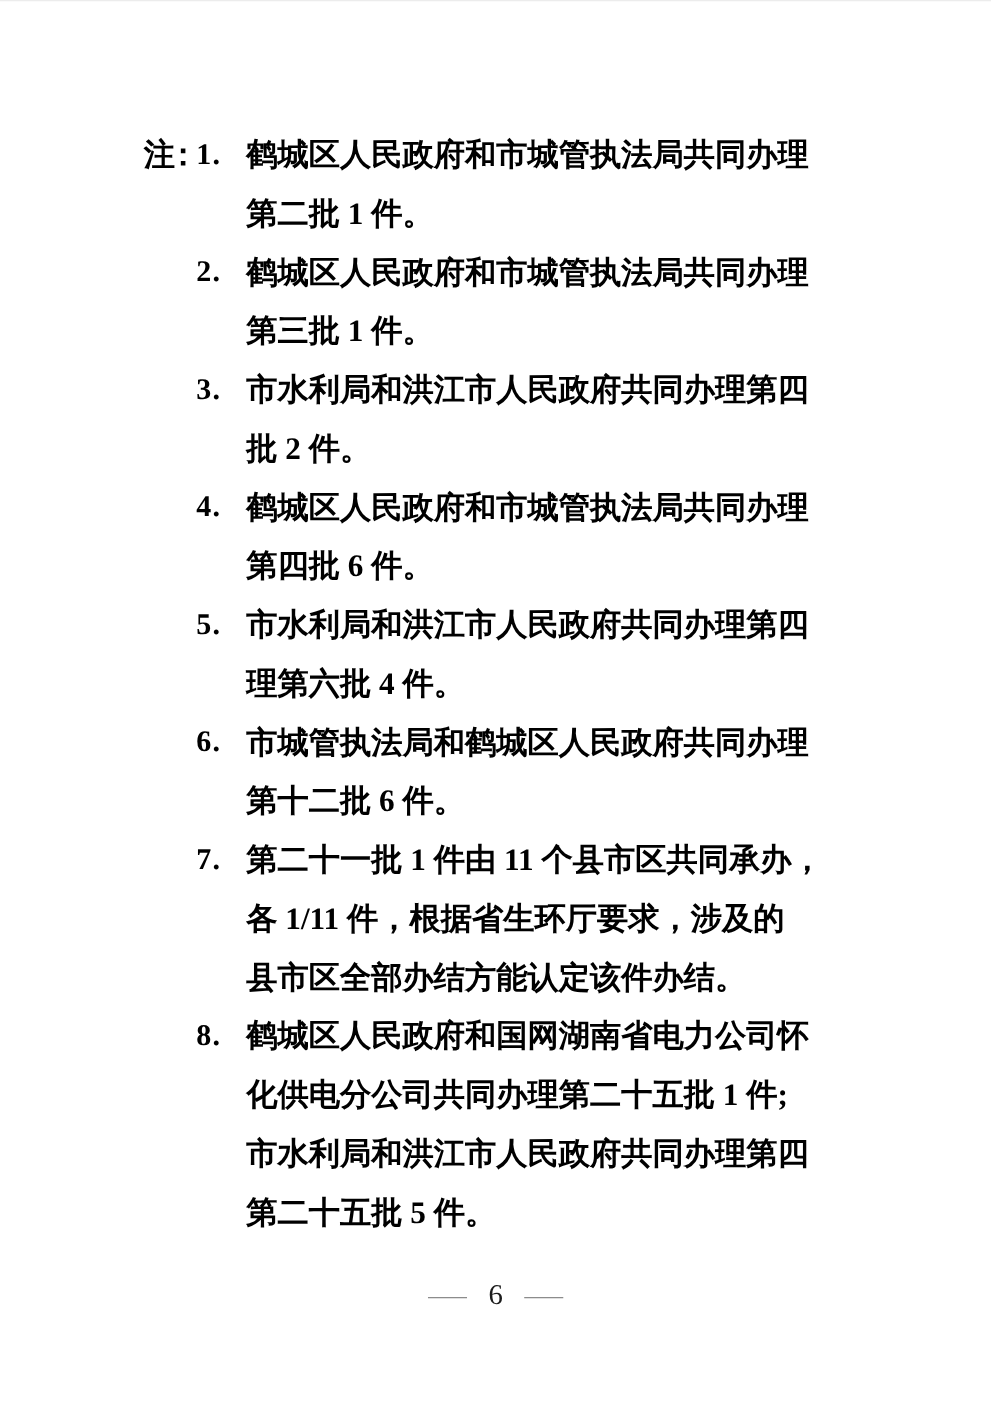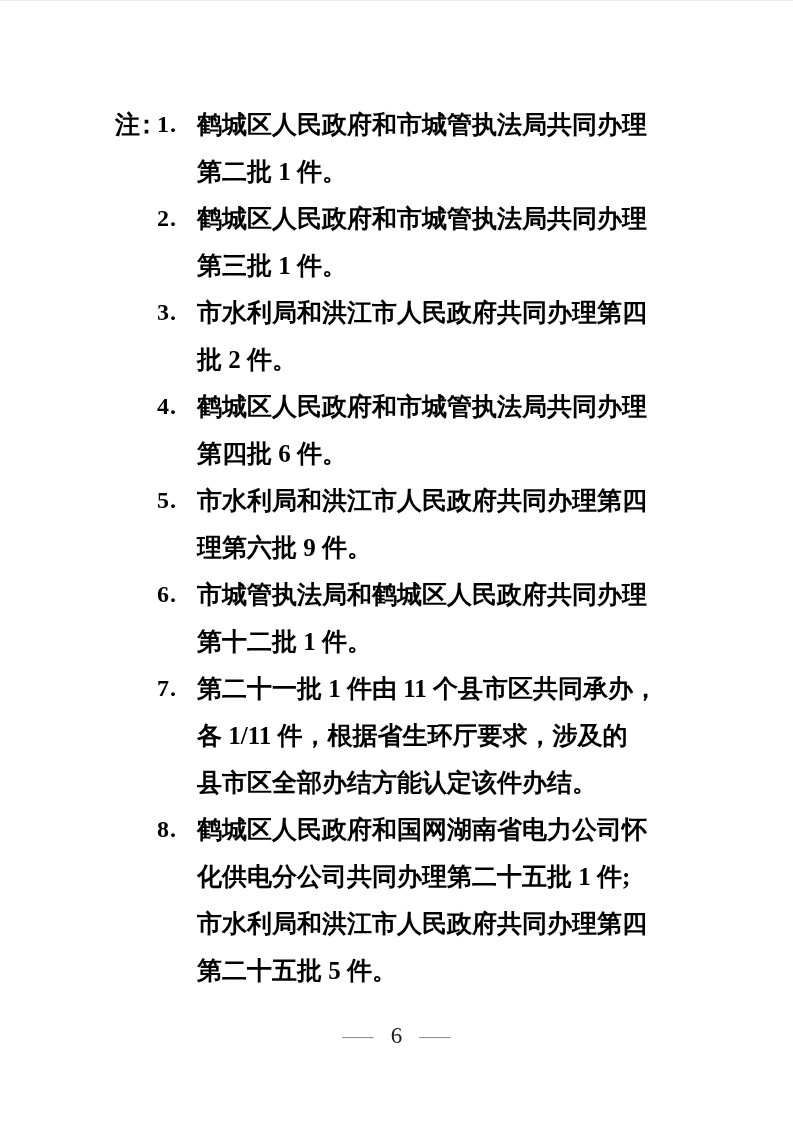--- a/index.html
+++ b/index.html
@@ -81,25 +81,25 @@
       <div class="note-item">
         <div class="note-line"><span class="note-num">3.</span><span class="note-text">市水利局和洪江市人民政府共同办理第四</span></div>
         <div class="note-line"><span class="note-text">批 2 件。</span></div>
       </div>
       <div class="note-item">
         <div class="note-line"><span class="note-num">4.</span><span class="note-text">鹤城区人民政府和市城管执法局共同办理</span></div>
         <div class="note-line"><span class="note-text">第四批 6 件。</span></div>
       </div>
       <div class="note-item">
         <div class="note-line"><span class="note-num">5.</span><span class="note-text">市水利局和洪江市人民政府共同办理第四</span></div>
-        <div class="note-line"><span class="note-text">理第六批 9 件。</span></div>
+        <div class="note-line"><span class="note-text">理第六批 4 件。</span></div>
       </div>
       <div class="note-item">
         <div class="note-line"><span class="note-num">6.</span><span class="note-text">市城管执法局和鹤城区人民政府共同办理</span></div>
-        <div class="note-line"><span class="note-text">第十二批 1 件。</span></div>
+        <div class="note-line"><span class="note-text">第十二批 6 件。</span></div>
       </div>
       <div class="note-item">
         <div class="note-line"><span class="note-num">7.</span><span class="note-text">第二十一批 1 件由 11 个县市区共同承办，</span></div>
         <div class="note-line"><span class="note-text">各 1/11 件，根据省生环厅要求，涉及的</span></div>
         <div class="note-line"><span class="note-text">县市区全部办结方能认定该件办结。</span></div>
       </div>
       <div class="note-item">
         <div class="note-line"><span class="note-num">8.</span><span class="note-text">鹤城区人民政府和国网湖南省电力公司怀</span></div>
         <div class="note-line"><span class="note-text">化供电分公司共同办理第二十五批 1 件;</span></div>
         <div class="note-line"><span class="note-text">市水利局和洪江市人民政府共同办理第四</span></div>

